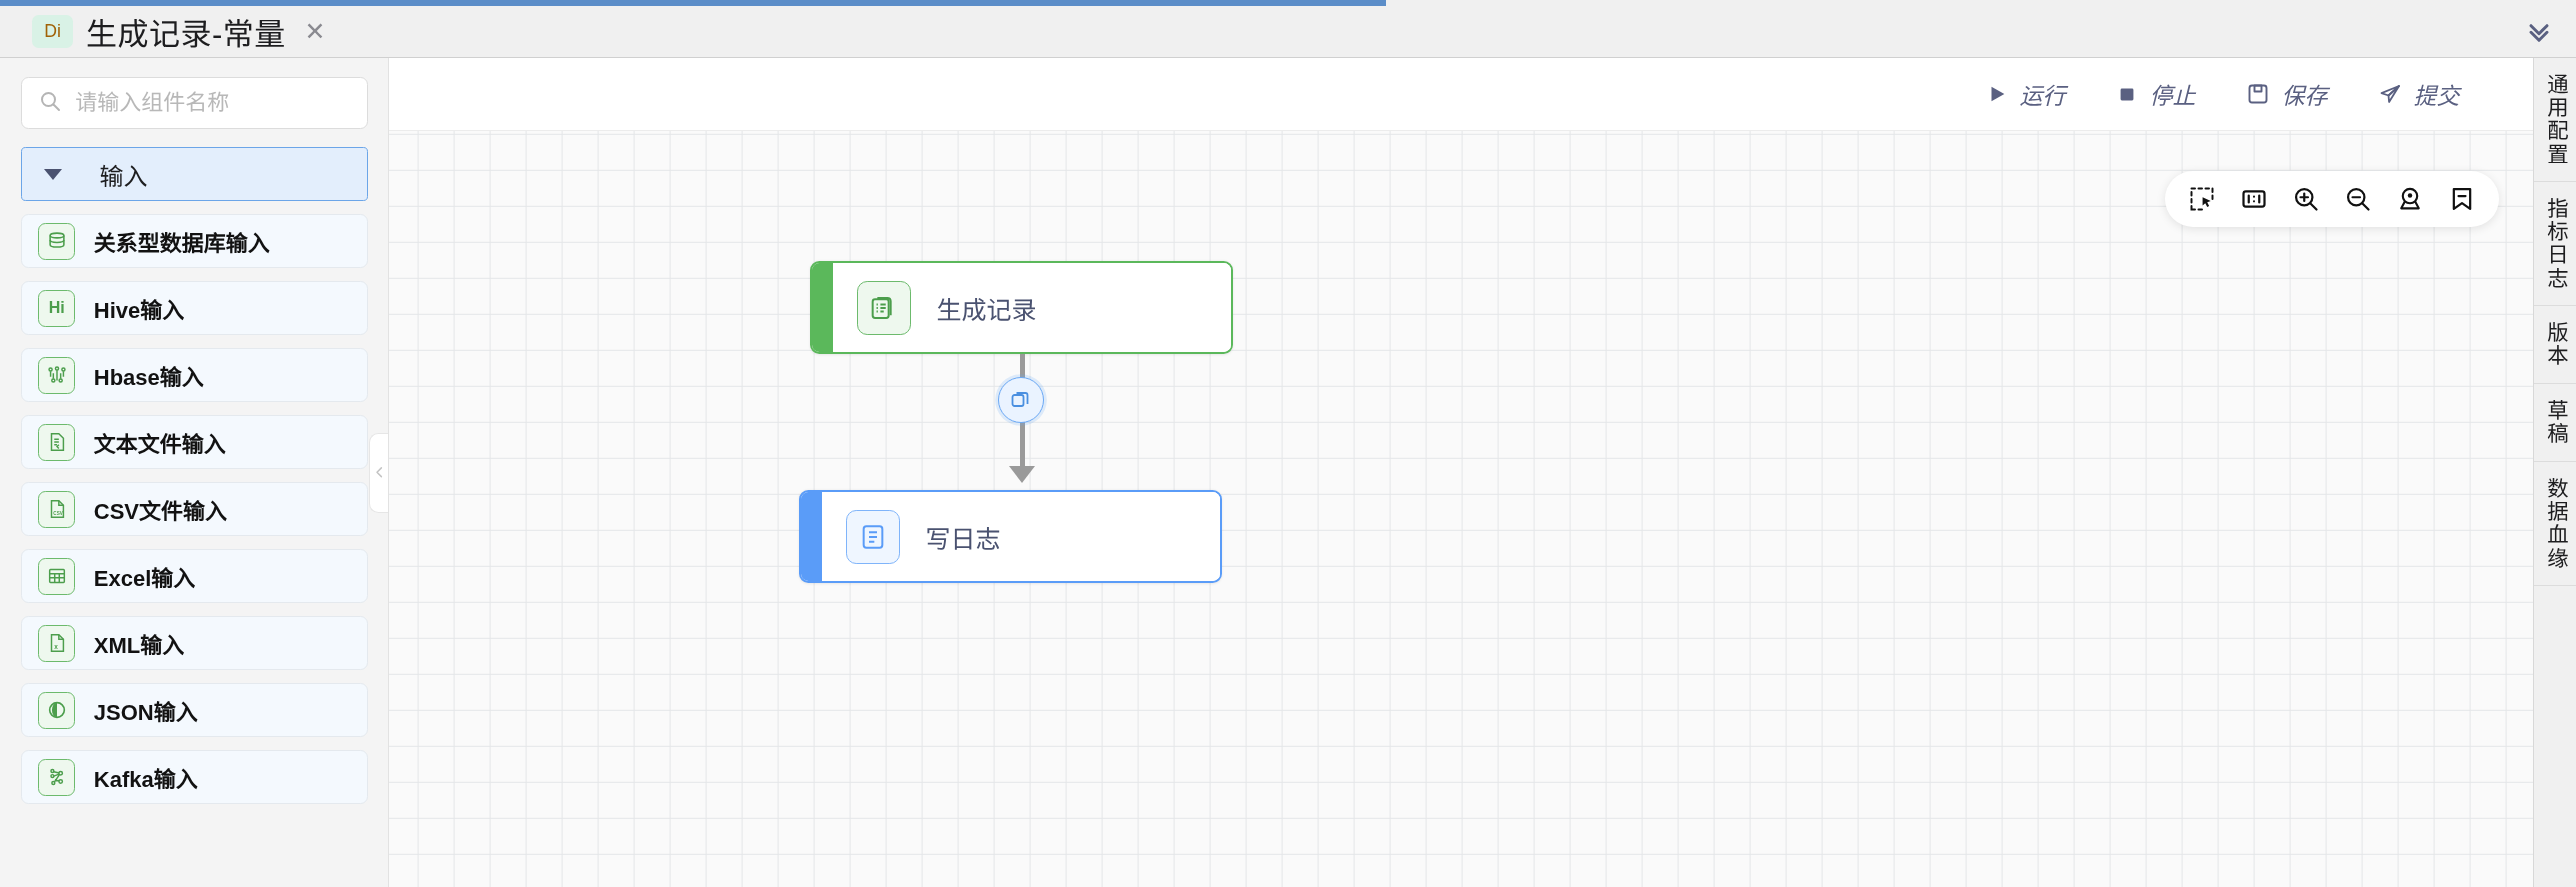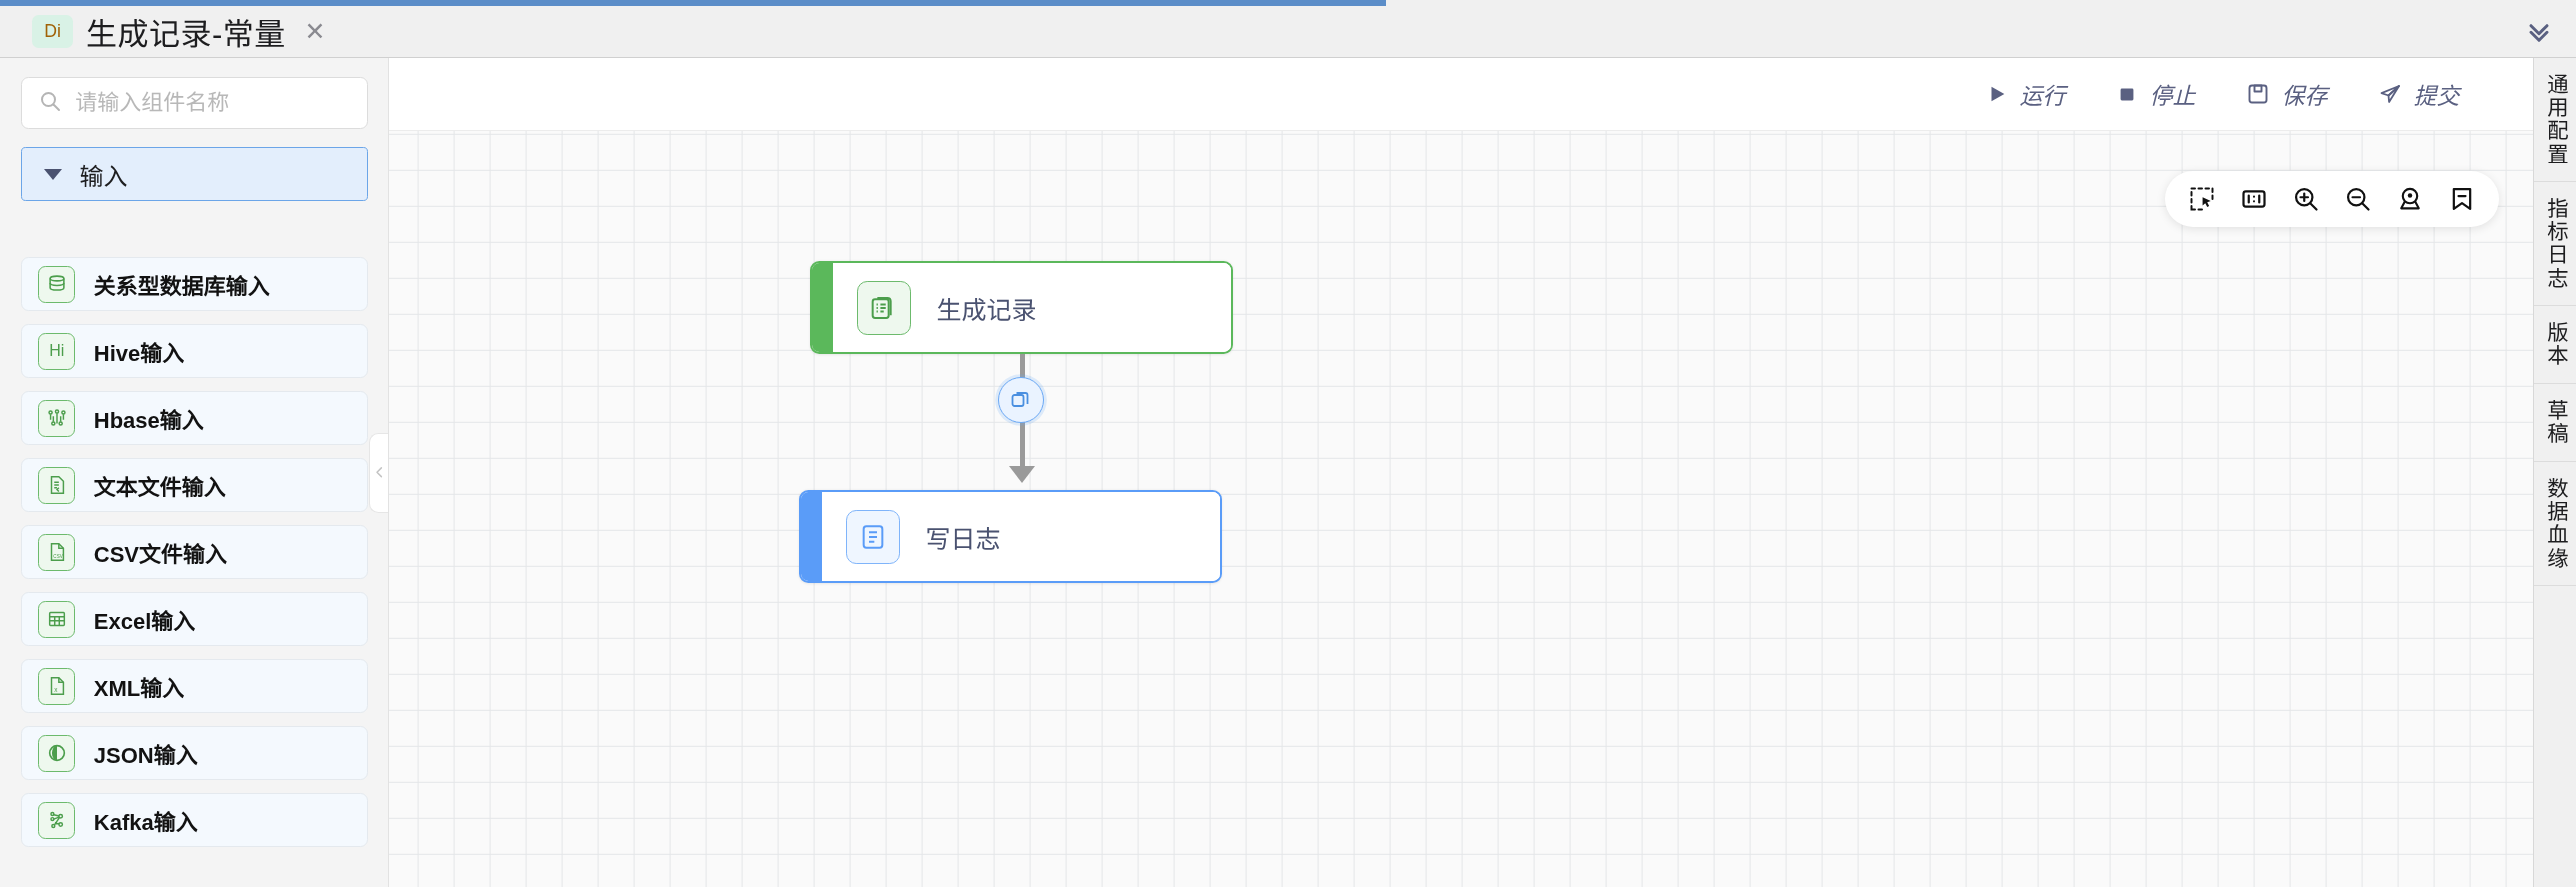--- a/index.html
+++ b/index.html
@@ -128,40 +128,39 @@
   .search-box input::placeholder { color: #b8b8b8; }
 
   .group-header {
     margin: 5.6px 20.5px 0 20.5px;
     height: 54px;
     background: #e3eefc;
     border: 0.9px solid #6ba5e8;
     border-radius: 4.6px;
     display: flex;
     align-items: center;
-    gap: 18px;
+    gap: 38px;
     padding: 0 22px;
     cursor: pointer;
   }
   .caret-down {
     width: 0; height: 0;
     border-left: 9.3px solid transparent;
     border-right: 9.3px solid transparent;
     border-top: 11px solid #4a5270;
   }
   .group-header-label {
     font-size: 24px;
     color: #1d1d1f;
   }
 
   .comp-list {
     flex: 1 1 auto;
     overflow: hidden;
     padding: 0 20.5px;
-    margin-top: 43px;
   }
   .comp-item {
     height: 54px;
     margin-top: 13px;
     background: #f4f9fe;
     border: 0.9px solid #e4e9ee;
     border-radius: 7.4px;
     display: flex;
     align-items: center;
     gap: 18.6px;
@@ -172,21 +171,21 @@
     width: 37px; height: 37px;
     flex: 0 0 37px;
     border: 1.4px solid #6cba6c;
     border-radius: 7.4px;
     background: #eef8ee;
     display: flex;
     align-items: center;
     justify-content: center;
     color: #4c9e4c;
     font-size: 16px;
-    font-weight: normal;
+    font-weight: bold;
   }
   .comp-label {
     font-size: 22px;
     font-weight: bold;
     color: #121212;
     white-space: nowrap;
   }
 
   .panel-collapse-handle {
     position: absolute;

